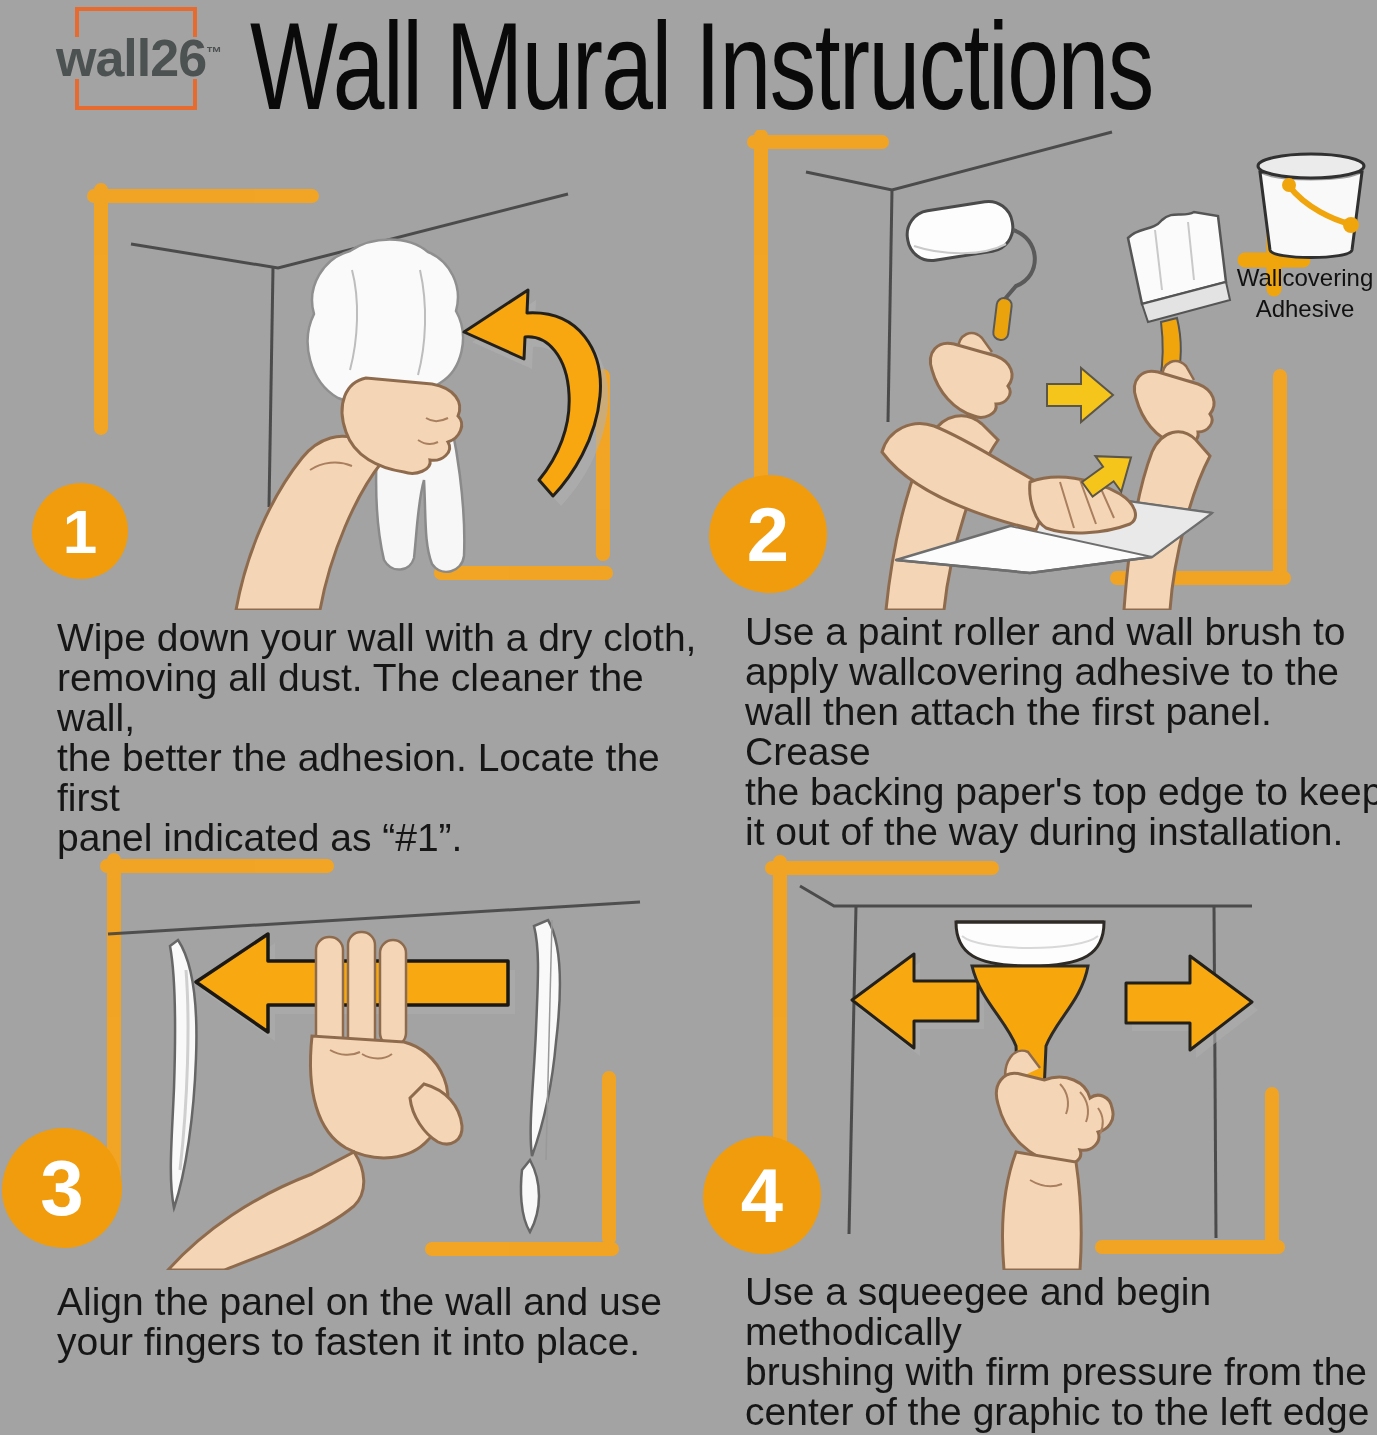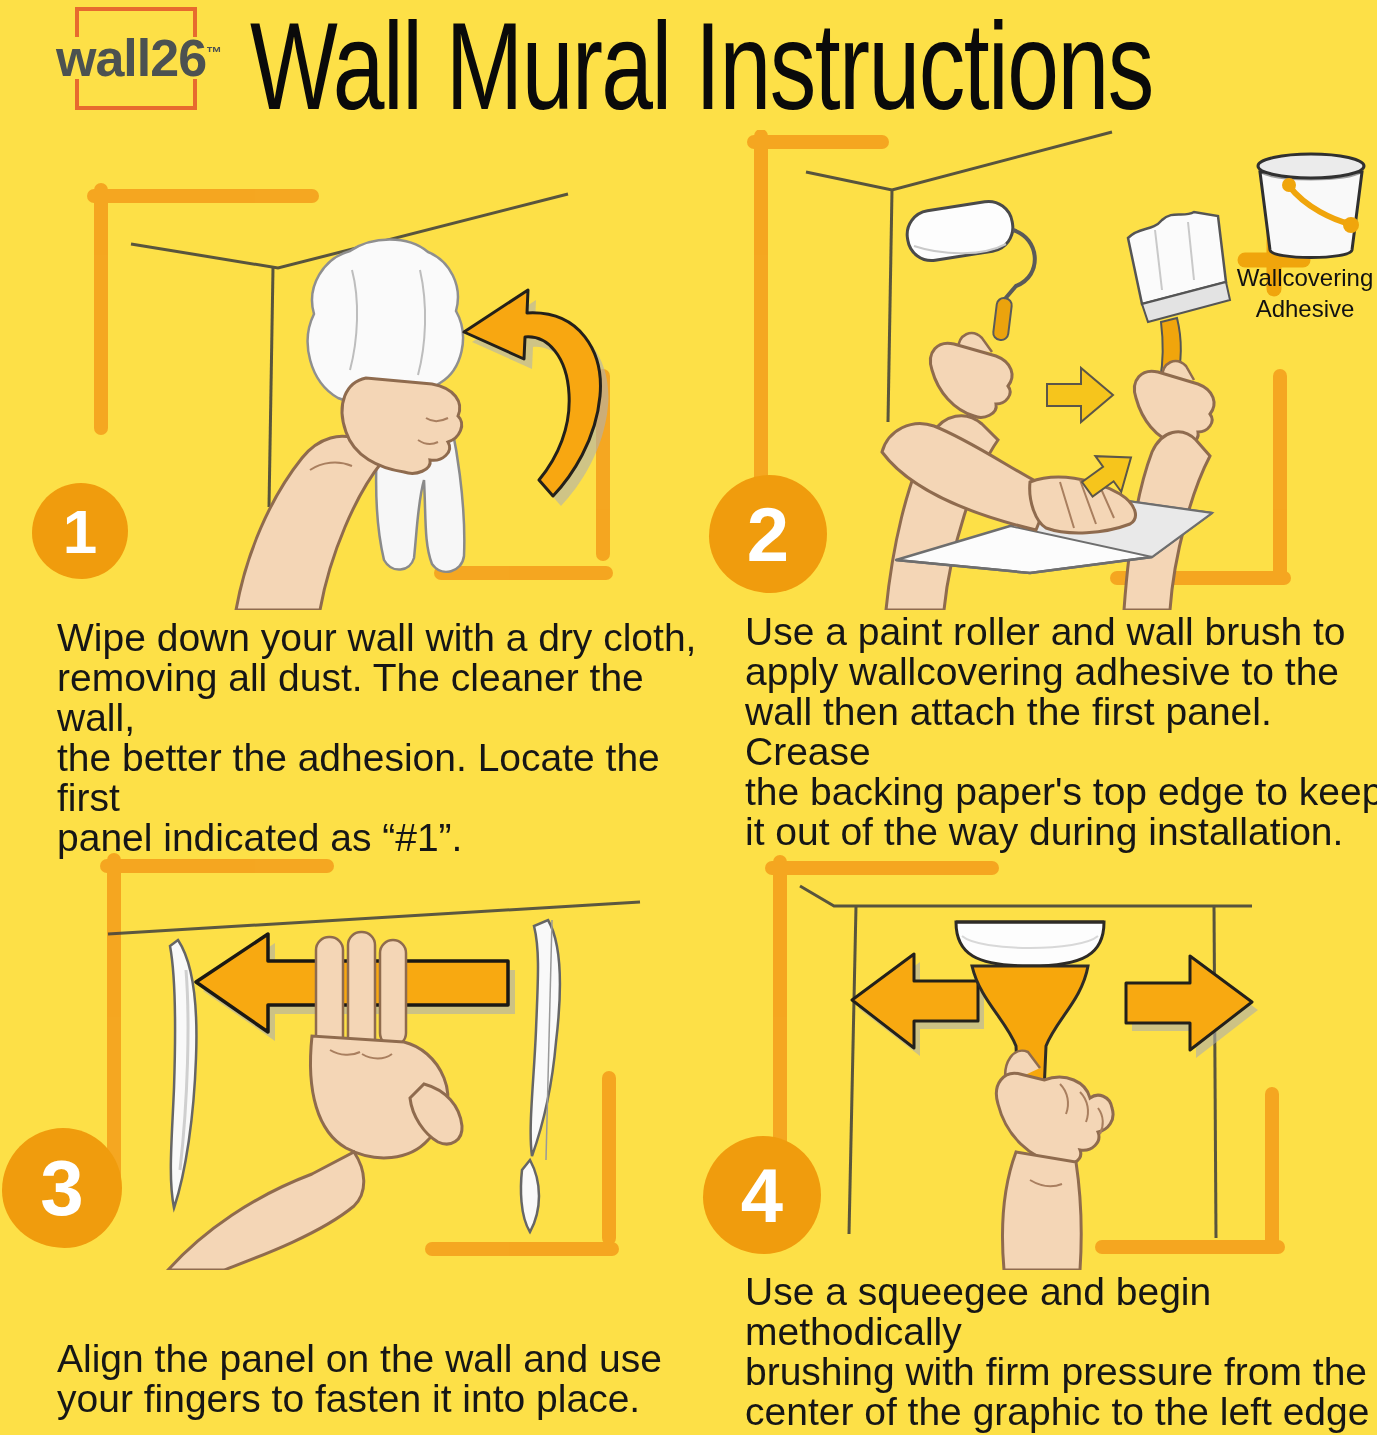--- a/index.html
+++ b/index.html
@@ -1,16 +1,16 @@
 <!DOCTYPE html>
 <html><head>
 <meta charset="utf-8">
 <style>
   html,body{margin:0;padding:0;background:#ffffff;}
-  .page{position:relative;width:1377px;height:1435px;background:#fde047;overflow:hidden;
+  .page{position:relative;width:1377px;height:1435px;background:#a3a3a3;overflow:hidden;
         font-family:"Liberation Sans",sans-serif;}
   
   .logo-frame{position:absolute;left:75px;top:7px;width:122px;height:103px;}
   .logo-frame .seg{position:absolute;background:#E76A2E;}
   .seg.top{left:0;top:0;width:122px;height:4px;}
   .seg.bottom{left:0;top:99px;width:122px;height:4px;}
   .seg.lt{left:0;top:0;width:4px;height:30px;}
   .seg.lb{left:0;top:72px;width:4px;height:31px;}
   .seg.rt{left:118px;top:0;width:4px;height:30px;}
   .seg.rb{left:118px;top:72px;width:4px;height:31px;}
@@ -33,21 +33,21 @@
          border-radius:51% 49% 48% 52% / 52% 50% 50% 48%;}
   .b1{left:32px;top:483px;width:96px;height:96px;font-size:62px;}
   .b2{left:709px;top:475px;width:118px;height:118px;font-size:76px;}
   .b3{left:2px;top:1128px;width:120px;height:120px;font-size:78px;}
   .b4{left:703px;top:1136px;width:118px;height:118px;font-size:76px;}
   
   .caption{position:absolute;font-size:39px;line-height:40px;color:#161616;
            white-space:pre-line;}
   .c1{left:57px;top:618px;width:640px;}
   .c2{left:745px;top:612px;width:640px;}
-  .c3{left:57px;top:1339px;width:640px;}
+  .c3{left:57px;top:1282px;width:640px;}
   .c4{left:745px;top:1272px;width:640px;}
   .bucket-caption{position:absolute;left:1230px;top:262px;width:150px;text-align:center;
                   font-size:24px;line-height:31px;color:#111;white-space:pre-line;}
 </style>
 </head>
 <body>
 
 <div class="page">
 
   <div class="logo-frame">

